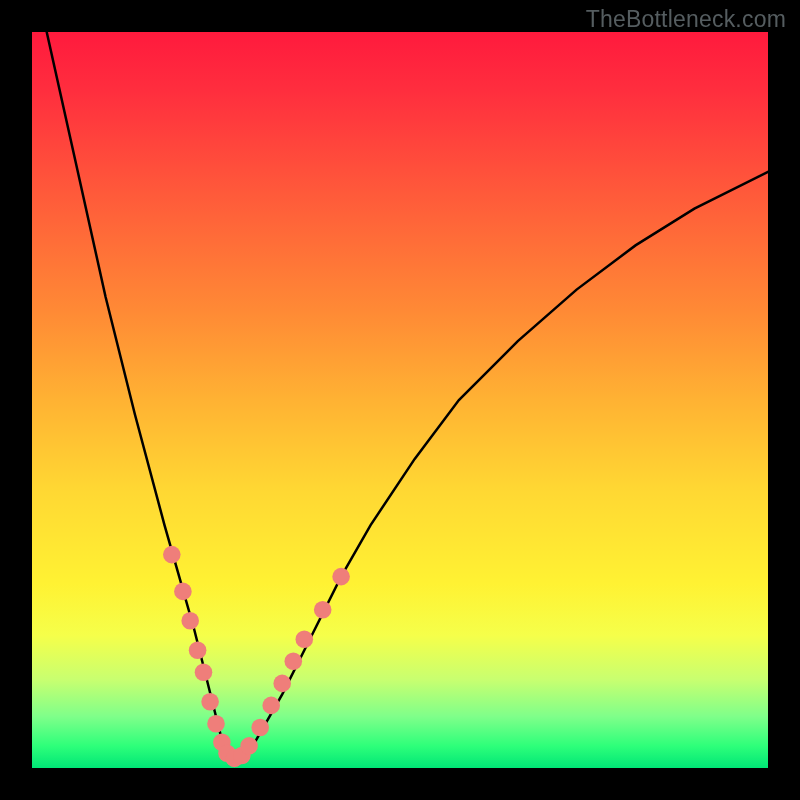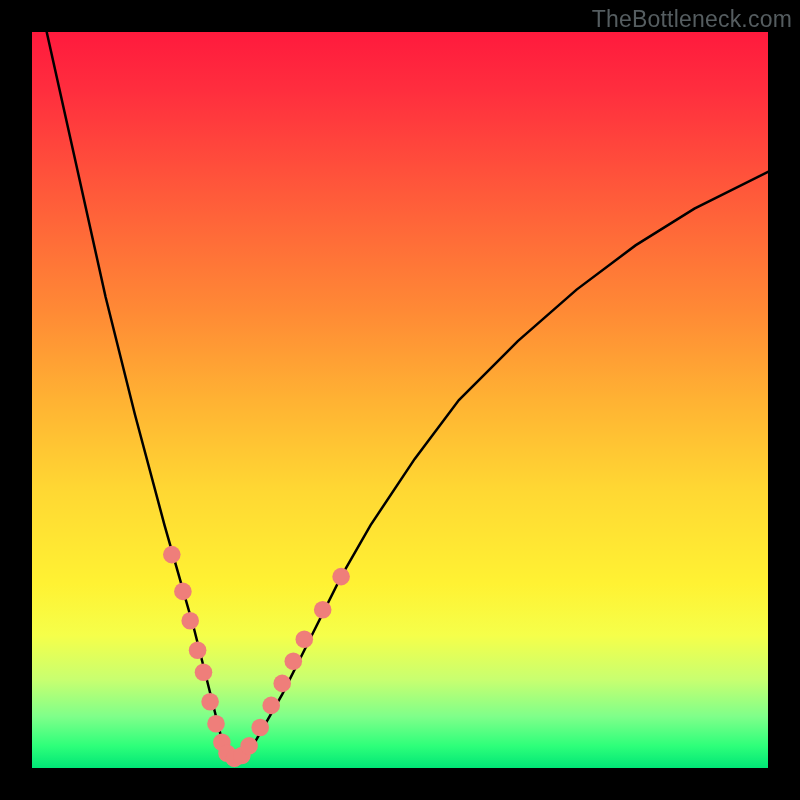--- a/index.html
+++ b/index.html
@@ -38,21 +38,21 @@
       #f5ff4a 82%,
       #c8ff70 88%,
       #7fff8a 93%,
       #2eff7a 97%,
       #00e676 100%
     );
   }
   .watermark {
     position: absolute;
     top: 6px;
-    right: 8px;
+    right: 14px;
     color: #555d60;
     font-size: 23px;
     font-weight: 500;
     letter-spacing: 0.2px;
     user-select: none;
   }
   svg.curve {
     position: absolute;
     top: 0;
     left: 0;

